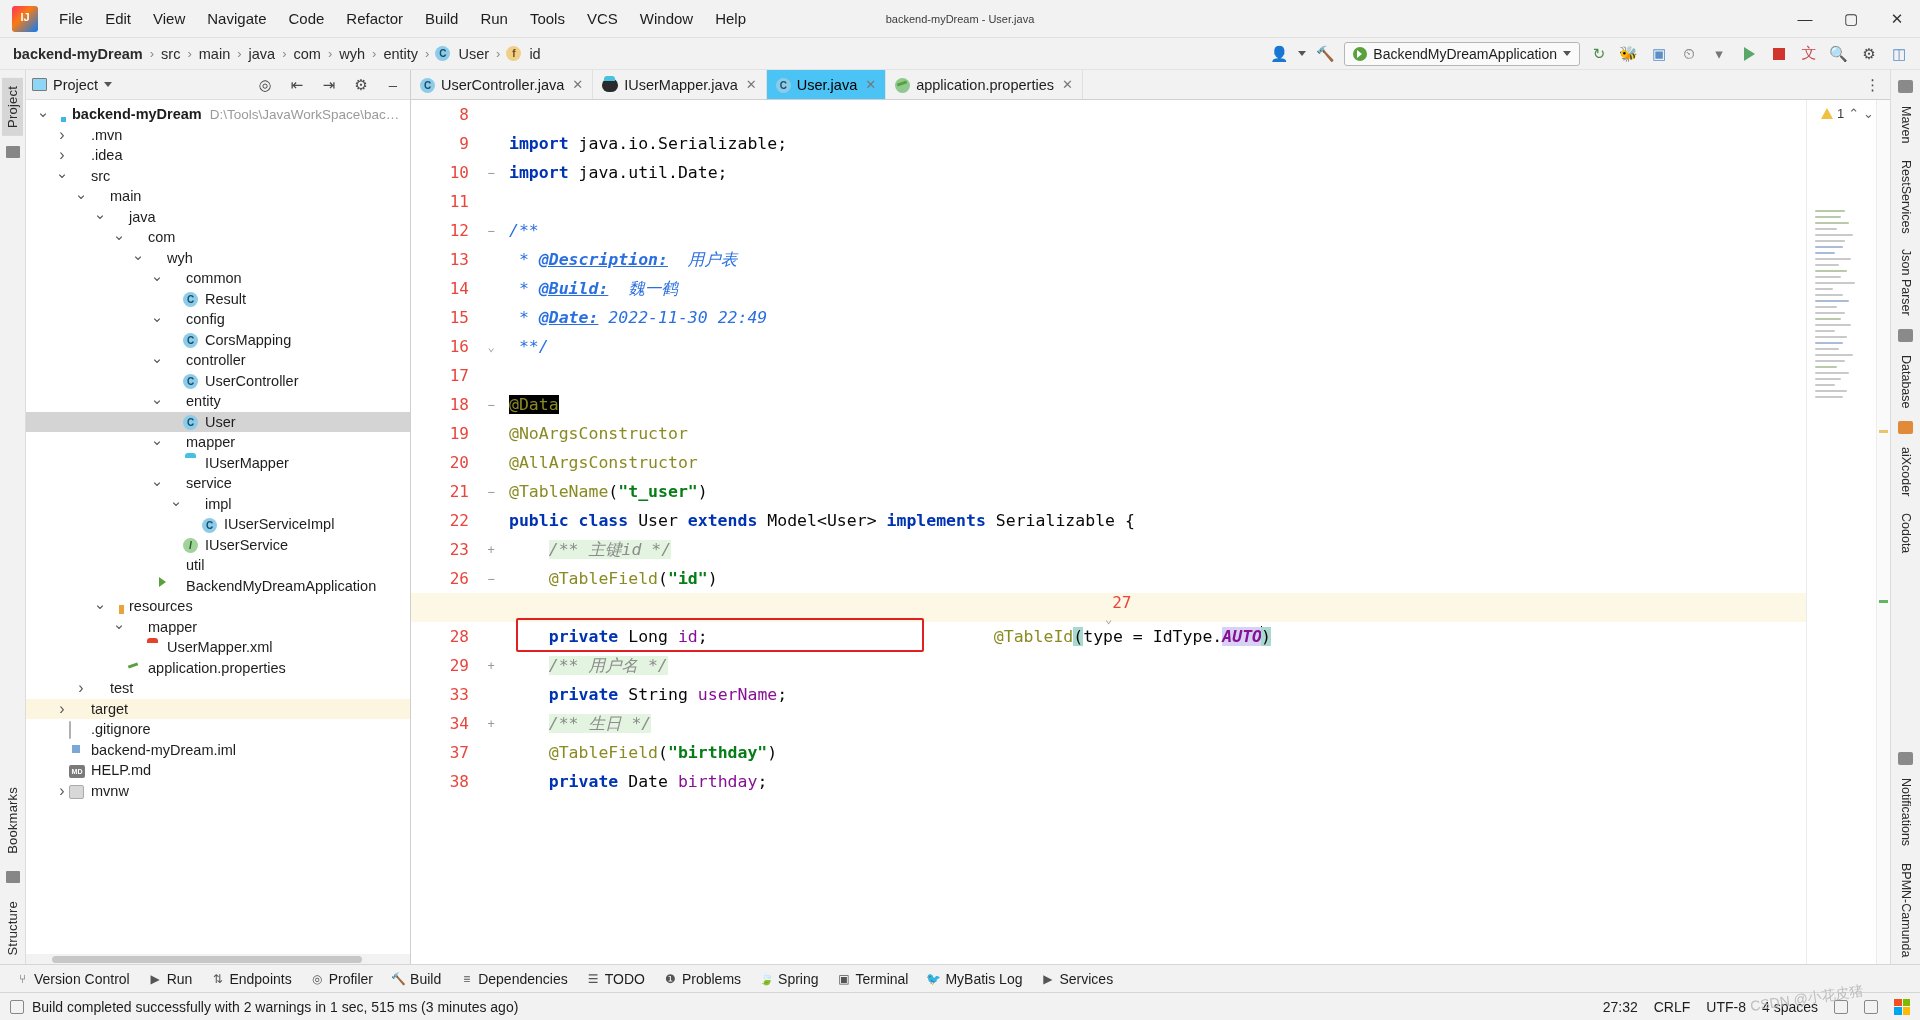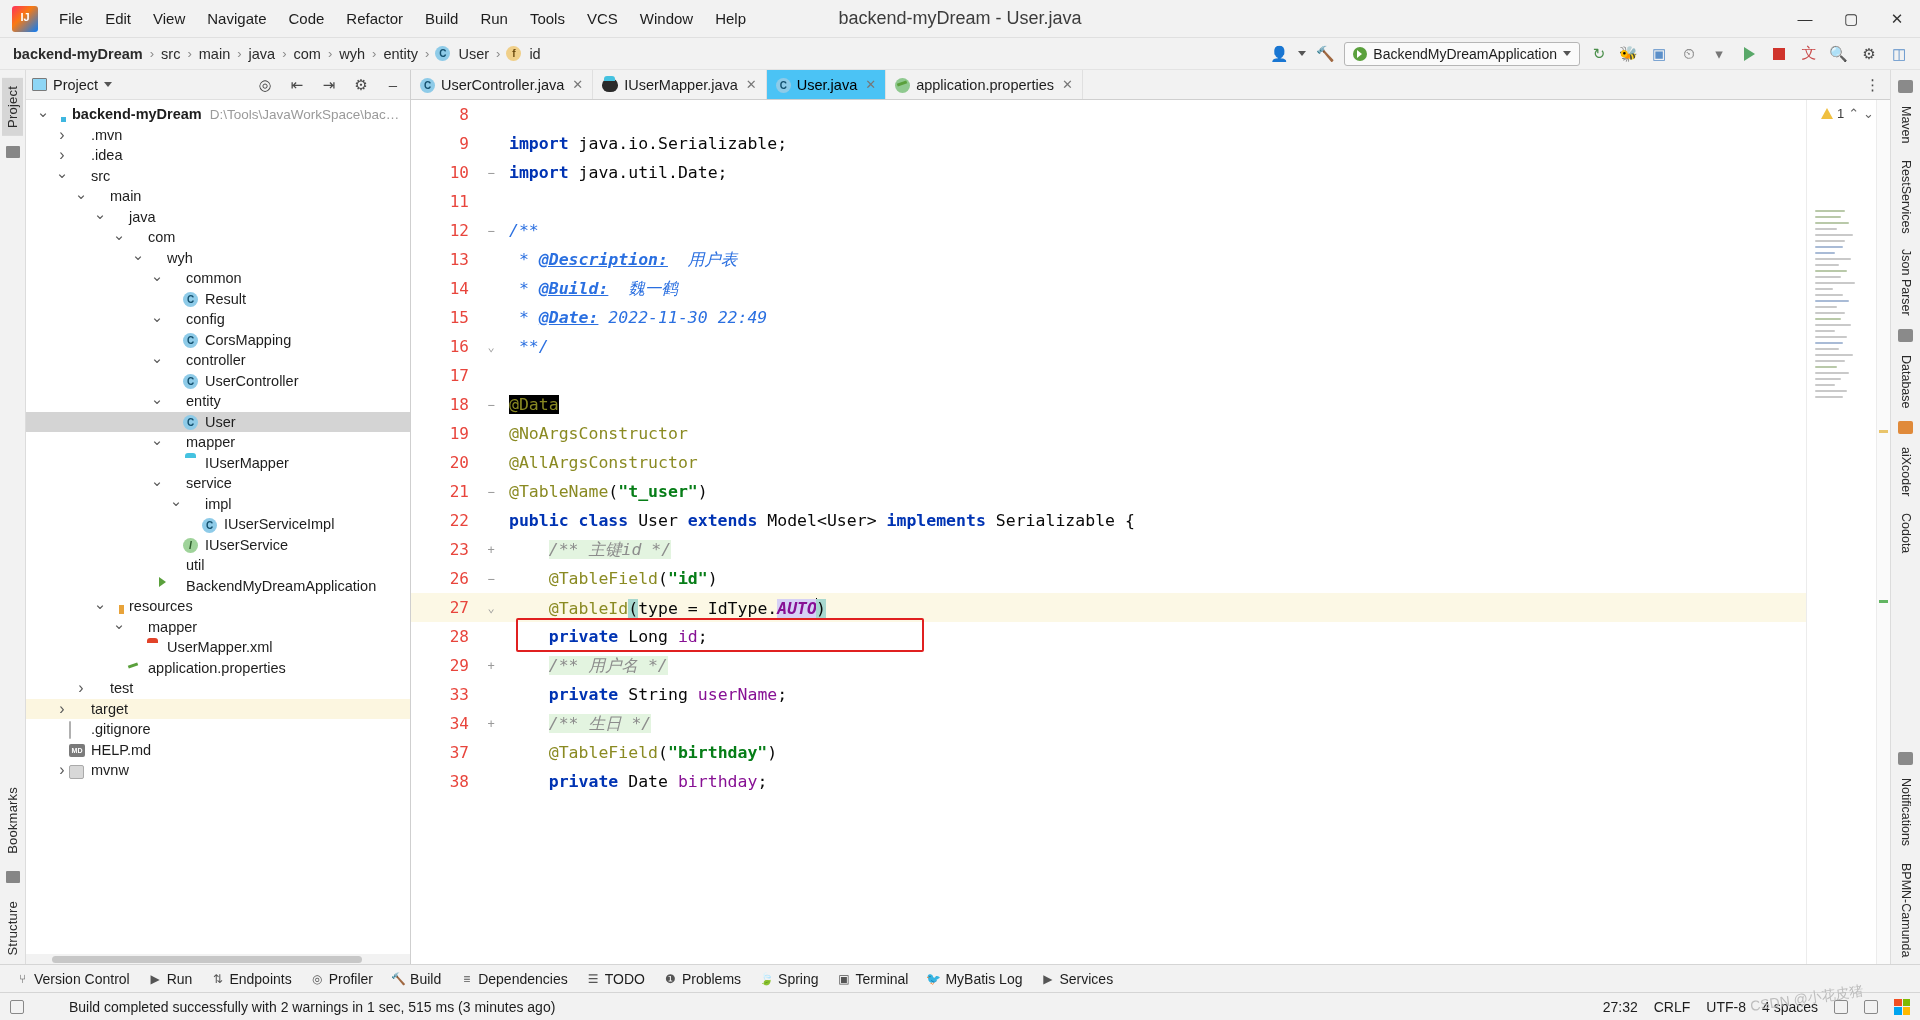--- a/index.html
+++ b/index.html
@@ -12,21 +12,21 @@
   }
   .app { width:1920px; height:1020px; display:flex; flex-direction:column; background:#f2f2f2; }
 
   
   .titlebar { height:38px; background:#f2f2f2; display:flex; align-items:center; border-bottom:1px solid #e0e0e0; position:relative; }
   .ij-logo { width:26px; height:26px; margin-left:12px; margin-right:10px; border-radius:3px;
     background:linear-gradient(135deg,#fe315d 0%,#f97a12 40%,#087cfa 100%); position:relative; flex:none;}
   .ij-logo::after{ content:"IJ"; position:absolute; left:0; right:0; top:5px; text-align:center; font-size:11px; font-weight:bold; color:#fff; font-family:"Liberation Sans",sans-serif;}
   .menu { display:flex; align-items:center; gap:0px; }
   .menu-item { padding:4px 11px; font-size:15px; color:#1d1d1d; cursor:default; }
-  .win-title { position:absolute; left:0; right:0; text-align:center; font-size:18px; color:#3c3c3c; pointer-events:none;}
+  .win-title { position:absolute; left:0; right:0; text-align:center; font-size:11px; color:#3c3c3c; pointer-events:none;}
   .win-btns { margin-left:auto; display:flex; height:38px; }
   .win-btn { width:46px; height:38px; display:flex; align-items:center; justify-content:center; font-size:15px; color:#333; }
 
   
   .navbar { height:32px; background:#f2f2f2; display:flex; align-items:center; padding:0 10px; border-bottom:1px solid #e3e3e3;}
   .crumbs { display:flex; align-items:center; font-size:14.5px; }
   .crumb { color:#2b2b2b; padding:1px 3px; white-space:nowrap;}
   .crumb.root { font-weight:bold; }
   .crumb-sep { color:#8a8a8a; margin:0 4px; font-size:13px;}
   .nav-right { margin-left:auto; display:flex; align-items:center; gap:8px;}
@@ -110,21 +110,21 @@
   .plain   { color:#080808;}
   .cmt     { color:#8c8c8c; font-style:italic;}
   .jdoc    { color:#2a6fe0; font-style:italic;}
   .jdoctag { color:#2a6fe0; font-style:italic; font-weight:bold; text-decoration:underline;}
   .fld     { color:#871094;}
   .usages  { color:#8a8a8a; font-family:"Liberation Sans",sans-serif; font-size:13.5px; font-style:normal; padding-left:8px;}
   .hl-yellow{ background:#000000;}
   .hl-green { background:#e3f4e0;}
   .hl-teal  { background:#a8d8cf;}
   .hl-lav   { background:#d6d1f5;}
-  .rowbg-y  { background:#fcf8e5;}
+  .rowbg-y  { background:#fcf8e5;flex-direction:column;}
   .caret { display:inline-block; width:0; border-left:1.5px solid #000; height:20px; vertical-align:-4px; margin:0 -1px;}
 
   .redbox { position:absolute; border:2.5px solid #e02020; border-radius:2px; pointer-events:none;}
 
   
   .minimap { width:70px; flex:none; background:#fff; border-left:1px solid #ececec; position:relative; overflow:hidden;}
   .mm-line { position:absolute; background:#c9c9c9; height:2px; border-radius:1px;}
   .mm-line.g{ background:#b9c9a9;}
   .mm-line.b{ background:#a9bbd6;}
   .scroll-right { width:14px; flex:none; background:#fafafa; position:relative; border-left:1px solid #ececec;}
@@ -135,21 +135,21 @@
 
   
   .rightrail { width:30px; background:#f2f2f2; border-left:1px solid #dcdcdc; display:flex; flex-direction:column; align-items:center; padding-top:6px; gap:2px;}
   .rvtab { writing-mode:vertical-rl; font-size:12.5px; color:#2b2b2b; padding:7px 2px; white-space:nowrap;}
   .rvic { width:15px;height:13px;background:#8a8a8a;border-radius:2px;margin:4px 0;}
 
   
   .toolbar-bottom { height:28px; background:#f2f2f2; border-top:1px solid #d5d5d5; display:flex; align-items:center; padding:0 8px; gap:3px;}
   .tw { display:flex; align-items:center; gap:5px; padding:2px 8px; font-size:14px; color:#1d1d1d;}
   .tw .ti{ width:13px;height:13px; display:flex;align-items:center;justify-content:center; color:#555; font-size:12px;}
-  .statusbar { height:28px; background:#f2f2f2; border-top:1px solid #d5d5d5; display:flex; align-items:center; padding:0 10px; font-size:14px; color:#1d1d1d;gap:37px;}
+  .statusbar { height:28px; background:#f2f2f2; border-top:1px solid #d5d5d5; display:flex; align-items:center; padding:0 10px; font-size:14px; color:#1d1d1d;}
   .status-right { margin-left:auto; display:flex; align-items:center; gap:16px;}
   .sb-ic{ width:14px;height:14px; border:1px solid #888; border-radius:2px;}
   .wm { position:absolute; right:56px; bottom:12px; color:#bdbdbd; font-size:14px; transform:rotate(-8deg); pointer-events:none; font-family:"Liberation Sans",sans-serif;}
   .winlogo{ width:16px;height:16px; display:grid; grid-template-columns:1fr 1fr; grid-template-rows:1fr 1fr; gap:1px;}
   .winlogo i{ display:block;}
 </style>
 </head>
 <body>
 
 <div class="app">
@@ -443,20 +443,26 @@
             <span style="width:29px;flex:none"></span>
             <span class="arrow r"></span>
             <span class="ico"><span class="folder orange"></span></span>
             <span class="lbl">target</span>
           </div>
           <div class="row">
             <span style="width:29px;flex:none"></span>
             <span class="arrow"></span>
             <span class="ico"><span class="gitic"></span></span>
             <span class="lbl">.gitignore</span>
+          </div>
+          <div class="row">
+            <span style="width:29px;flex:none"></span>
+            <span class="arrow"></span>
+            <span class="ico"><span class="imlic"></span></span>
+            <span class="lbl">backend-myDream.iml</span>
           </div>
           <div class="row">
             <span style="width:29px;flex:none"></span>
             <span class="arrow"></span>
             <span class="ico">
               <span class="mdic">MD</span>
             </span>
             <span class="lbl">HELP.md</span>
           </div>
           <div class="row">

